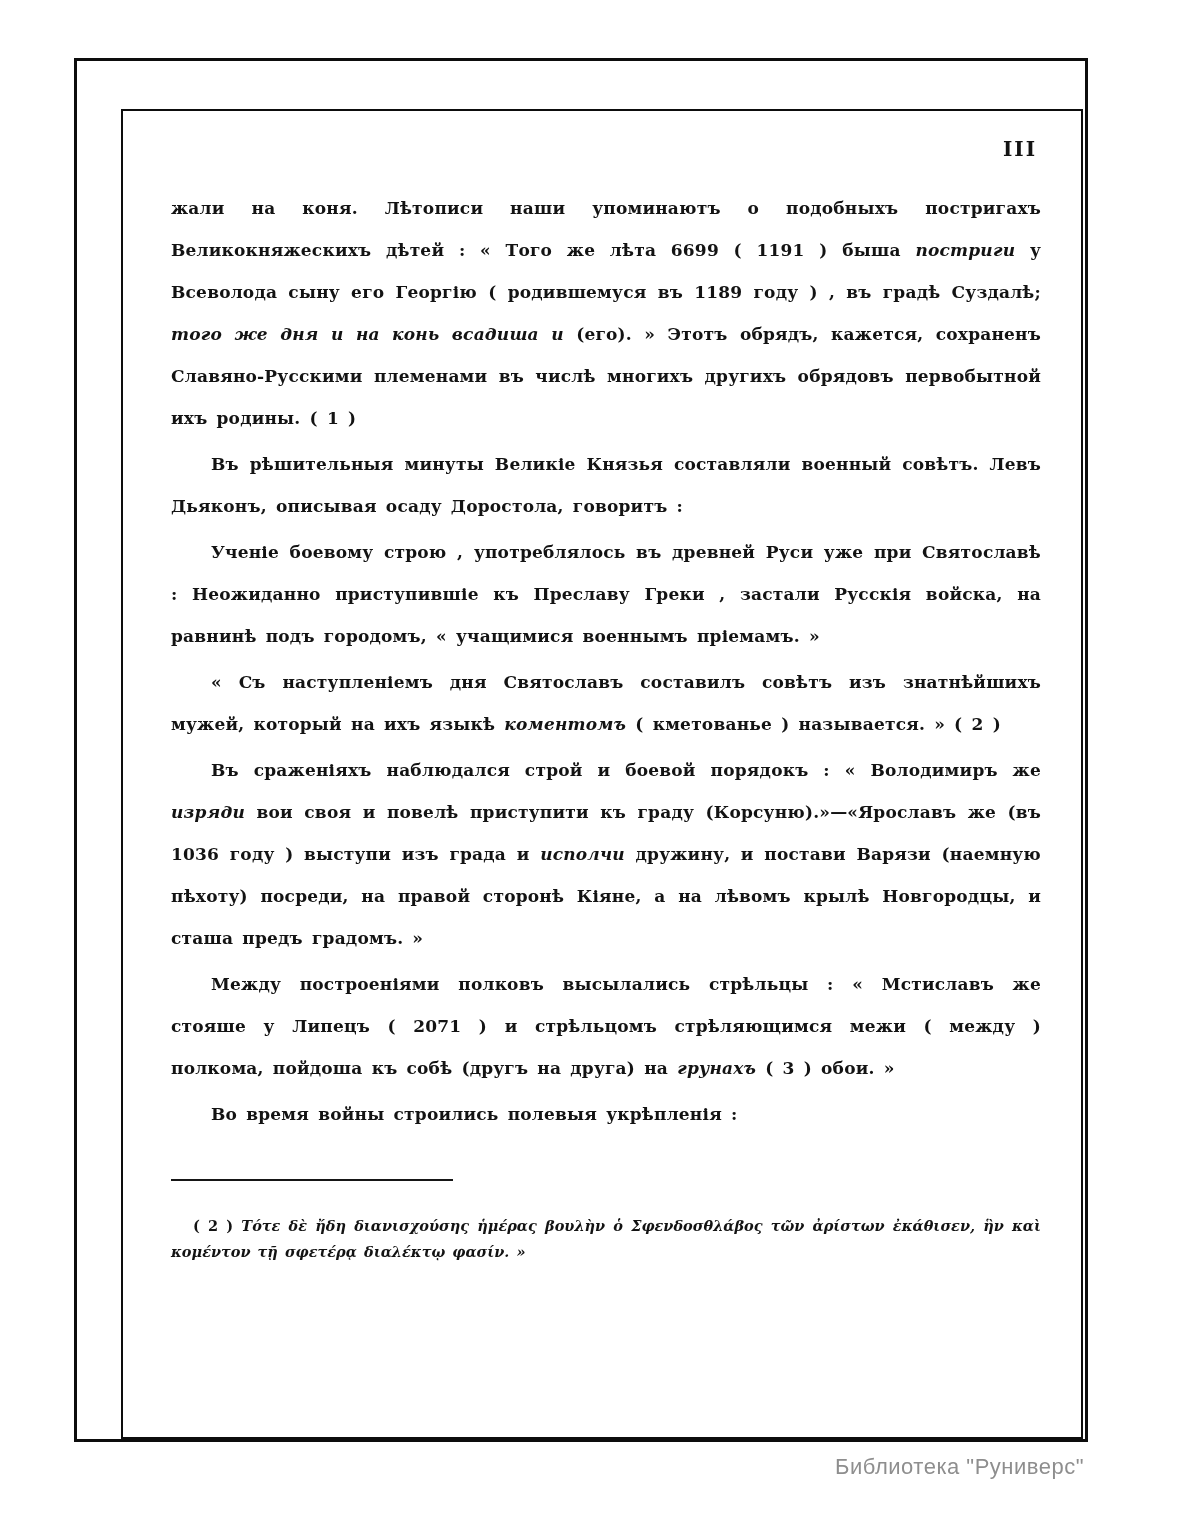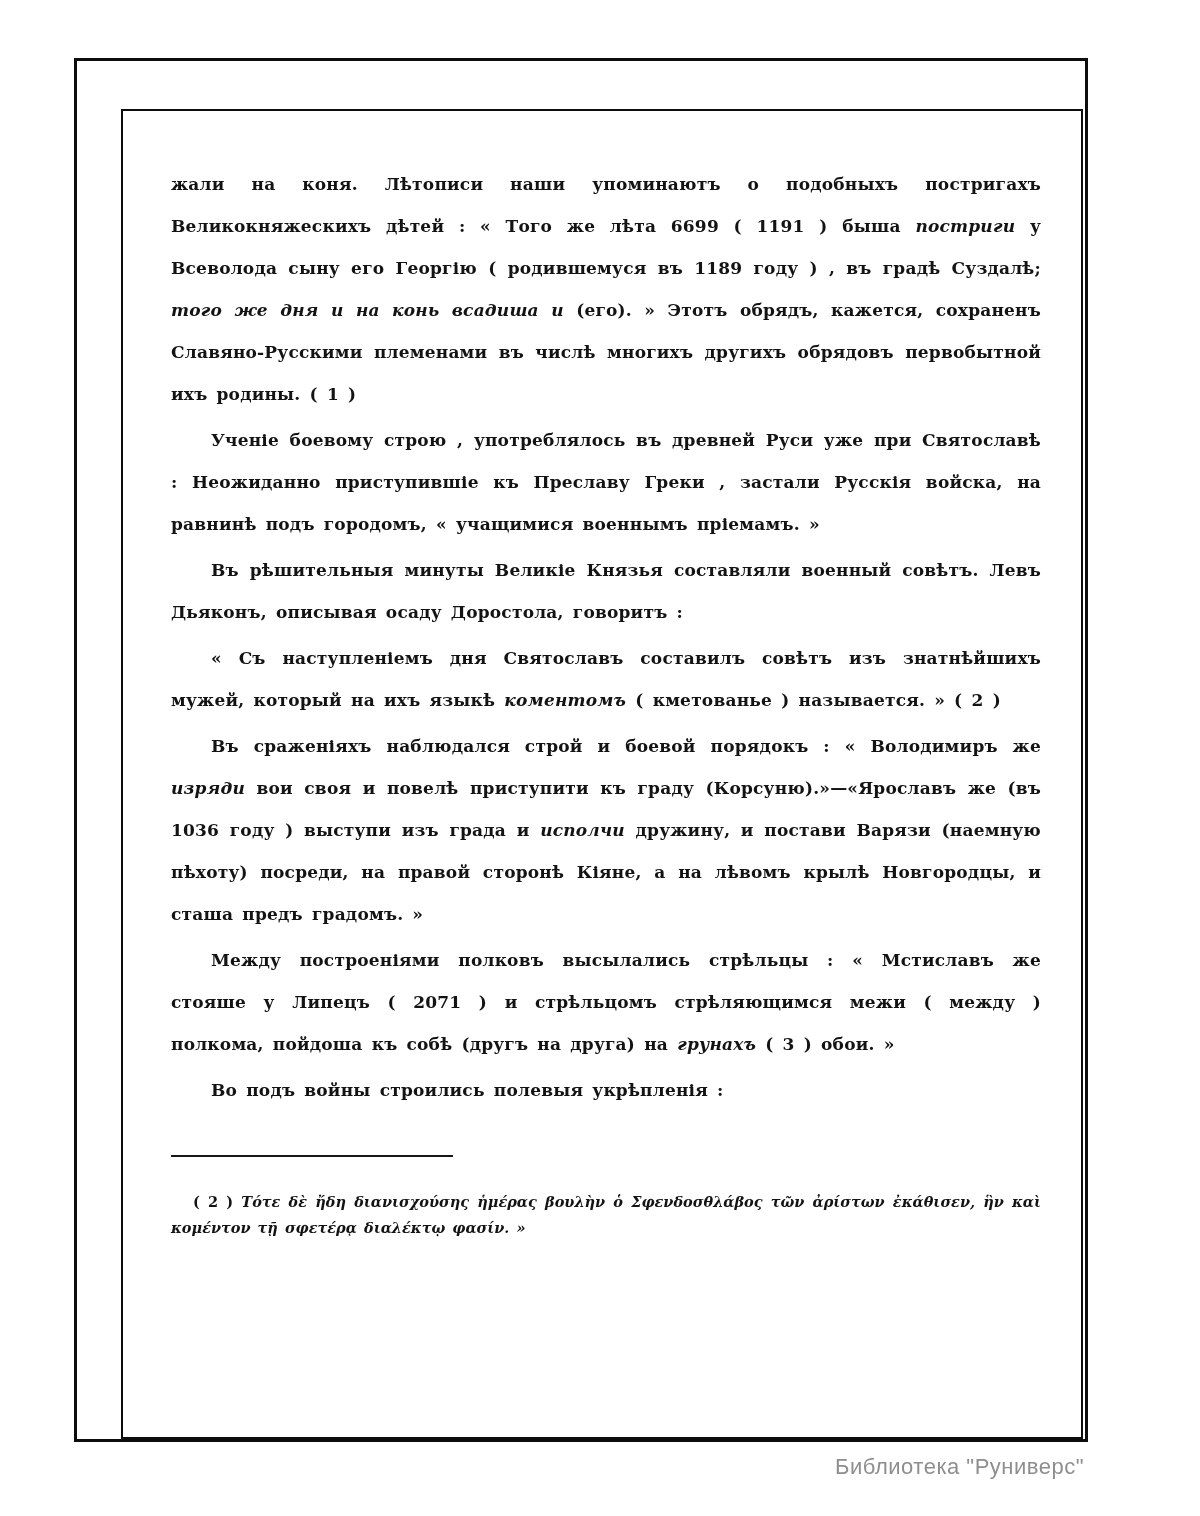--- a/index.html
+++ b/index.html
@@ -70,29 +70,30 @@
   }
 </style>
 </head>
 <body>
 
 <div class="sheet">
   <div class="outer-frame">
     <div class="inner-frame">
       <div class="content">
 
+        <div class="page-number">III</div>
 
         <div class="body-text">
           <p class="para"><span>жали на коня. Лѣтописи наши упоминаютъ о подобныхъ постригахъ Великокняжескихъ дѣтей : « Того же лѣта 6699 ( 1191 ) быша </span><span class="it">постриги</span><span> у Всеволода сыну его Георгію ( родившемуся въ 1189 году ) , въ градѣ Суздалѣ; </span><span class="it">того же дня и на конь всадиша и</span><span> (его). » Этотъ обрядъ, кажется, сохраненъ Славяно-Русскими племенами въ числѣ многихъ другихъ обрядовъ первобытной ихъ родины. ( 1 )</span></p>
+          <p class="para indent"><span>Въ рѣшительныя минуты Великіе Князья составляли военный совѣтъ. Левъ Дьяконъ, описывая осаду Доростола, говоритъ :</span></p>
           <p class="para indent"><span>Ученіе боевому строю , употреблялось въ древней Руси уже при Святославѣ : Неожиданно приступившіе къ Преславу Греки , застали Русскія войска, на равнинѣ подъ городомъ, « учащимися военнымъ пріемамъ. »</span></p>
-          <p class="para indent"><span>Въ рѣшительныя минуты Великіе Князья составляли военный совѣтъ. Левъ Дьяконъ, описывая осаду Доростола, говоритъ :</span></p>
           <p class="para indent"><span>« Съ наступленіемъ дня Святославъ составилъ совѣтъ изъ знатнѣйшихъ мужей, который на ихъ языкѣ </span><span class="it">коментомъ</span><span> ( кметованье ) называется. » ( 2 )</span></p>
           <p class="para indent"><span>Въ сраженіяхъ наблюдался строй и боевой порядокъ : « Володимиръ же </span><span class="it">изряди</span><span> вои своя и повелѣ приступити къ граду (Корсуню).»—«Ярославъ же (въ 1036 году ) выступи изъ града и </span><span class="it">исполчи</span><span> дружину, и постави Варязи (наемную пѣхоту) посреди, на правой сторонѣ Кіяне, а на лѣвомъ крылѣ Новгородцы, и сташа предъ градомъ. »</span></p>
           <p class="para indent"><span>Между построеніями полковъ высылались стрѣльцы : « Мстиславъ же стояше у Липецъ ( 2071 ) и стрѣльцомъ стрѣляющимся межи ( между ) полкома, пойдоша къ собѣ (другъ на друга) на </span><span class="it">грунахъ</span><span> ( 3 ) обои. »</span></p>
-          <p class="para indent"><span>Во подъ войны строились полевыя укрѣпленія :</span></p>
+          <p class="para indent"><span>Во время войны строились полевыя укрѣпленія :</span></p>
         </div>
 
         <div class="footnote-sep"></div>
 
         <div class="footnotes">
           <p class="footnote"><span>( 2 ) </span><span class="it">Τότε δὲ ἤδη διανισχούσης ἡμέρας βουλὴν ὁ Σφενδοσθλάβος τῶν ἀρίστων ἐκάθισεν, ἣν καὶ κομέντον τῇ σφετέρᾳ διαλέκτῳ φασίν. »</span></p>
 
         </div>
 
       </div>

